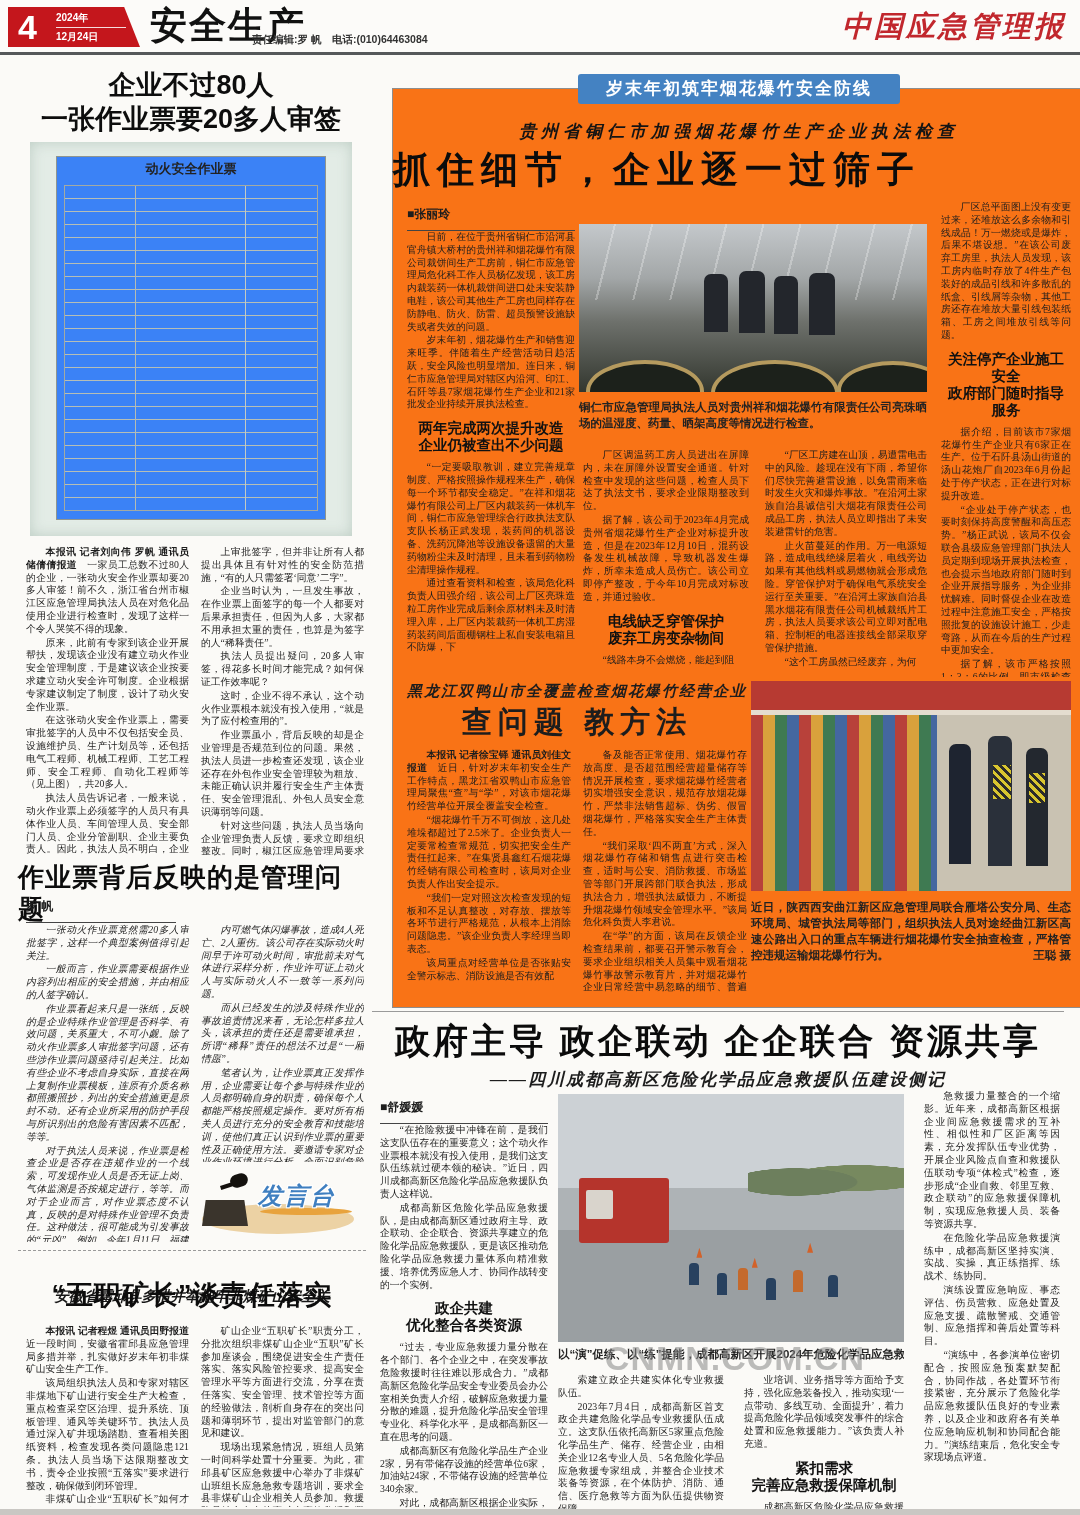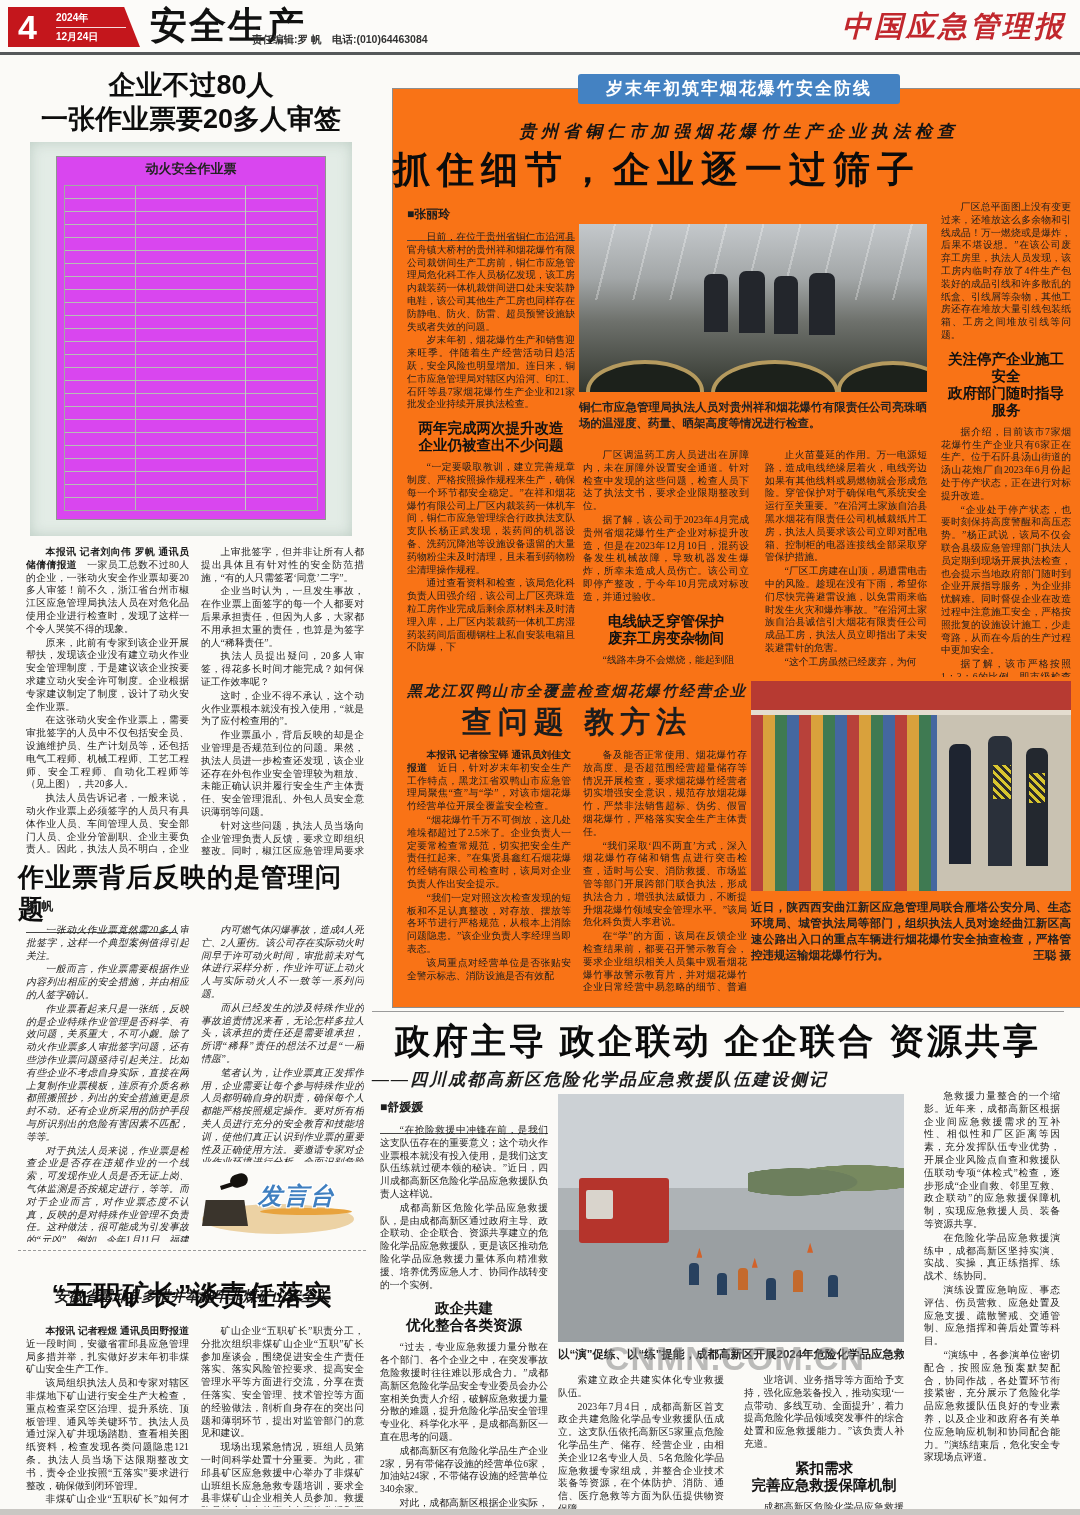--- a/index.html
+++ b/index.html
@@ -17,27 +17,27 @@
   .masthead{position:absolute;right:14px;top:8px;font:900 italic 29px/36px "Liberation Serif","DejaVu Serif",serif;color:#c1272d;letter-spacing:3px;}
   
   .col{ text-align:justify;font-size:9.8px;line-height:12.8px;overflow:hidden;}
   .blk-p{text-indent:2em;margin:0 0 1px 0;}
   .blk-p b{font-family:"Liberation Sans","DejaVu Sans",sans-serif;}
   .blk-h{font:700 14.5px/17px "Liberation Sans","DejaVu Sans",sans-serif;text-align:center;text-indent:0;
          white-space:pre-line;margin:9px 0 7px 0;color:#111;}
   .twocol{display:flex;gap:12px;}
   .twocol>.col{flex:1;}
   .byline-rule{font:700 12px/14px "Liberation Sans","DejaVu Sans",sans-serif;border-bottom:1px solid #444;
-         padding-bottom:19px;margin-bottom:6px;}
+         padding-bottom:9px;margin-bottom:6px;}
   .caption{font:700 11.5px/16px "Liberation Sans","DejaVu Sans",sans-serif;color:#222;text-align:justify;}
   
   .a1-headline{position:absolute;left:18px;top:68px;width:346px;text-align:center;
          font:900 27px/34px "Liberation Sans","DejaVu Sans",sans-serif;color:#0d0d0d;}
   .form-photo{position:absolute;left:30px;top:142px;width:322px;height:394px;background:#e3ece6;box-shadow:inset 0 0 14px rgba(120,150,135,.35);}
-  .form-sheet{position:absolute;left:26px;right:26px;top:14px;bottom:16px;background:#d946ef;border:1px solid #8f958f;}
+  .form-sheet{position:absolute;left:26px;right:26px;top:14px;bottom:16px;background:#3b82f6;border:1px solid #8f958f;}
   .form-title{text-align:center;font:700 13px/24px "Liberation Serif","DejaVu Serif",serif;color:#222;}
   .form-grid{position:absolute;left:7px;right:7px;top:28px;bottom:8px;border:1px solid #a3aaa3;
      background-image:
        linear-gradient(to right,transparent calc(28% - 1px),#b4bcb4 calc(28% - 1px),#b4bcb4 28%,transparent 28%),
        linear-gradient(to right,transparent calc(72% - 1px),#c3cac3 calc(72% - 1px),#c3cac3 72%,transparent 72%),
        repeating-linear-gradient(to bottom,transparent 0 12px,#b6beb6 12px 13px);}
   .a1-body{position:absolute;left:26px;top:546px;width:338px;height:310px;}
   .a1-body .col{height:310px;}
   .a2-headline{position:absolute;left:18px;top:861px;width:348px;font:900 26px/32px "Liberation Sans","DejaVu Sans",sans-serif;letter-spacing:1px;color:#0d0d0d;}
   .a2-author{position:absolute;left:26px;top:899px;width:150px;}
@@ -90,21 +90,21 @@
   .photo2 .shelves{position:absolute;left:0;top:16%;width:58%;bottom:0;
      background:repeating-linear-gradient(90deg,#b8413a 0 12px,#d9a13c 12px 24px,#3f7a52 24px 36px,#4467a0 36px 48px),
      repeating-linear-gradient(to bottom,rgba(255,255,255,.35) 0 4px,transparent 4px 26px);}
   .vest{position:absolute;width:8px;height:16px;background:repeating-linear-gradient(45deg,#d9c62f 0 3px,#2b2b2b 3px 6px);}
   .cap2{position:absolute;left:358px;top:810px;width:320px;height:96px;}
   .credit{float:right;font:700 11.5px/16px "Liberation Sans","DejaVu Sans",sans-serif;}
   
   .bottom{position:absolute;left:372px;top:1014px;width:692px;height:496px;}
   .bt-headline{position:absolute;left:0;top:6px;width:100%;text-align:center;
      font:900 35px/42px "Liberation Sans","DejaVu Sans",sans-serif;letter-spacing:3px;color:#0b0b0b;}
-  .bt-sub{position:absolute;left:0;top:54px;width:100%;
+  .bt-sub{position:absolute;left:0;top:54px;width:100%;text-align:center;
      font:700 italic 17px/24px "Liberation Serif","DejaVu Serif",serif;letter-spacing:2px;}
   .bt-byline{position:absolute;left:8px;top:86px;width:168px;}
   .bt-c1{position:absolute;left:8px;top:110px;width:168px;height:386px;}
   .photo3{position:absolute;left:186px;top:80px;width:346px;height:248px;overflow:hidden;
      background:linear-gradient(180deg,#ccd1d5 0 38%,#aeb3b6 38% 55%,#9a9fa2 55% 100%);}
   .photo3 .trees{position:absolute;left:55%;top:26%;right:0;height:16%;background:radial-gradient(ellipse at 30% 60%,#6d7f5d 0 40%,transparent 41%),radial-gradient(ellipse at 70% 50%,#77895f 0 45%,transparent 46%);}
   .truck{position:absolute;left:6%;top:34%;width:26%;height:26%;background:#b5342c;border-radius:3px;}
   .truck:after{content:"";position:absolute;left:8%;top:18%;width:30%;height:45%;background:#d9d4cc;border-radius:2px;}
   .cone{position:absolute;width:6px;height:10px;background:#d2622a;clip-path:polygon(50% 0,100% 100%,0 100%);}
   .fig{position:absolute;width:10px;height:22px;background:#28415f;border-radius:4px 4px 0 0;}
@@ -228,22 +228,22 @@
         <div class="blk blk-p">通过查看资料和检查，该局危化科负责人田强介绍，该公司上厂区亮珠造粒工房作业完成后剩余原材料未及时清理入库，上厂区内装裁药一体机工房湿药装药间后面棚钢柱上私自安装电箱且不防爆，下</div>
       </div>
     <div class="col fb-c2">
         <div class="blk blk-p">厂区调温药工房人员进出在屏障内，未在屏障外设置安全通道。针对检查中发现的这些问题，检查人员下达了执法文书，要求企业限期整改到位。</div>
         <div class="blk blk-p">据了解，该公司于2023年4月完成贵州省烟花爆竹生产企业对标提升改造，但是在2023年12月10日，混药设备发生机械故障，导致机器发生爆炸，所幸未造成人员伤亡。该公司立即停产整改，于今年10月完成对标改造，并通过验收。</div>
         <div class="blk blk-h">电线缺乏穿管保护
 废弃工房变杂物间</div>
         <div class="blk blk-p">“线路本身不会燃烧，能起到阻</div>
       </div>
     <div class="col fb-c3">
+        <div class="blk blk-p">“厂区工房建在山顶，易遭雷电击中的风险。趁现在没有下雨，希望你们尽快完善避雷设施，以免雷雨来临时发生火灾和爆炸事故。”在沿河土家族自治县诚信引大烟花有限责任公司成品工房，执法人员立即指出了未安装避雷针的危害。</div>
         <div class="blk blk-p">止火苗蔓延的作用。万一电源短路，造成电线绝缘层着火，电线旁边如果有其他线料或易燃物就会形成危险。穿管保护对于确保电气系统安全运行至关重要。”在沿河土家族自治县黑水烟花有限责任公司机械裁纸片工房，执法人员要求该公司立即对配电箱、控制柜的电器连接线全部采取穿管保护措施。</div>
-        <div class="blk blk-p">“厂区工房建在山顶，易遭雷电击中的风险。趁现在没有下雨，希望你们尽快完善避雷设施，以免雷雨来临时发生火灾和爆炸事故。”在沿河土家族自治县诚信引大烟花有限责任公司成品工房，执法人员立即指出了未安装避雷针的危害。</div>
         <div class="blk blk-p">“这个工房虽然已经废弃，为何</div>
       </div>
     <div class="col fb-c4">
         <div class="blk blk-p">厂区总平面图上没有变更过来，还堆放这么多余物和引线成品！万一燃烧或是爆炸，后果不堪设想。”在该公司废弃工房里，执法人员发现，该工房内临时存放了4件生产包装好的成品引线和许多散乱的纸盒、引线屑等杂物，其他工房还存在堆放大量引线包装纸箱、工房之间堆放引线等问题。</div>
         <div class="blk blk-h">关注停产企业施工安全
 政府部门随时指导服务</div>
         <div class="blk blk-p">据介绍，目前该市7家烟花爆竹生产企业只有6家正在生产。位于石阡县汤山街道的汤山花炮厂自2023年6月份起处于停产状态，正在进行对标提升改造。</div>
         <div class="blk blk-p">“企业处于停产状态，也要时刻保持高度警醒和高压态势。”杨正武说，该局不仅会联合县级应急管理部门执法人员定期到现场开展执法检查，也会提示当地政府部门随时到企业开展指导服务，为企业排忧解难。同时督促企业在改造过程中注意施工安全，严格按照批复的设施设计施工，少走弯路，从而在今后的生产过程中更加安全。</div>
         <div class="blk blk-p">据了解，该市严格按照1：3：6的比例，即市级检查10%、区县检查30%、乡镇（街道）检查60%的比率，对全市3900余家烟花爆竹零售点进行检查，重点检查是否超量存储、异地储存，是否存在“下店上宅”情况，是否满足安全距离要求等内容，常年开展执法检查。截至目前，该市已对90%的烟花爆竹零售点完成执法检查。</div>
       </div>

